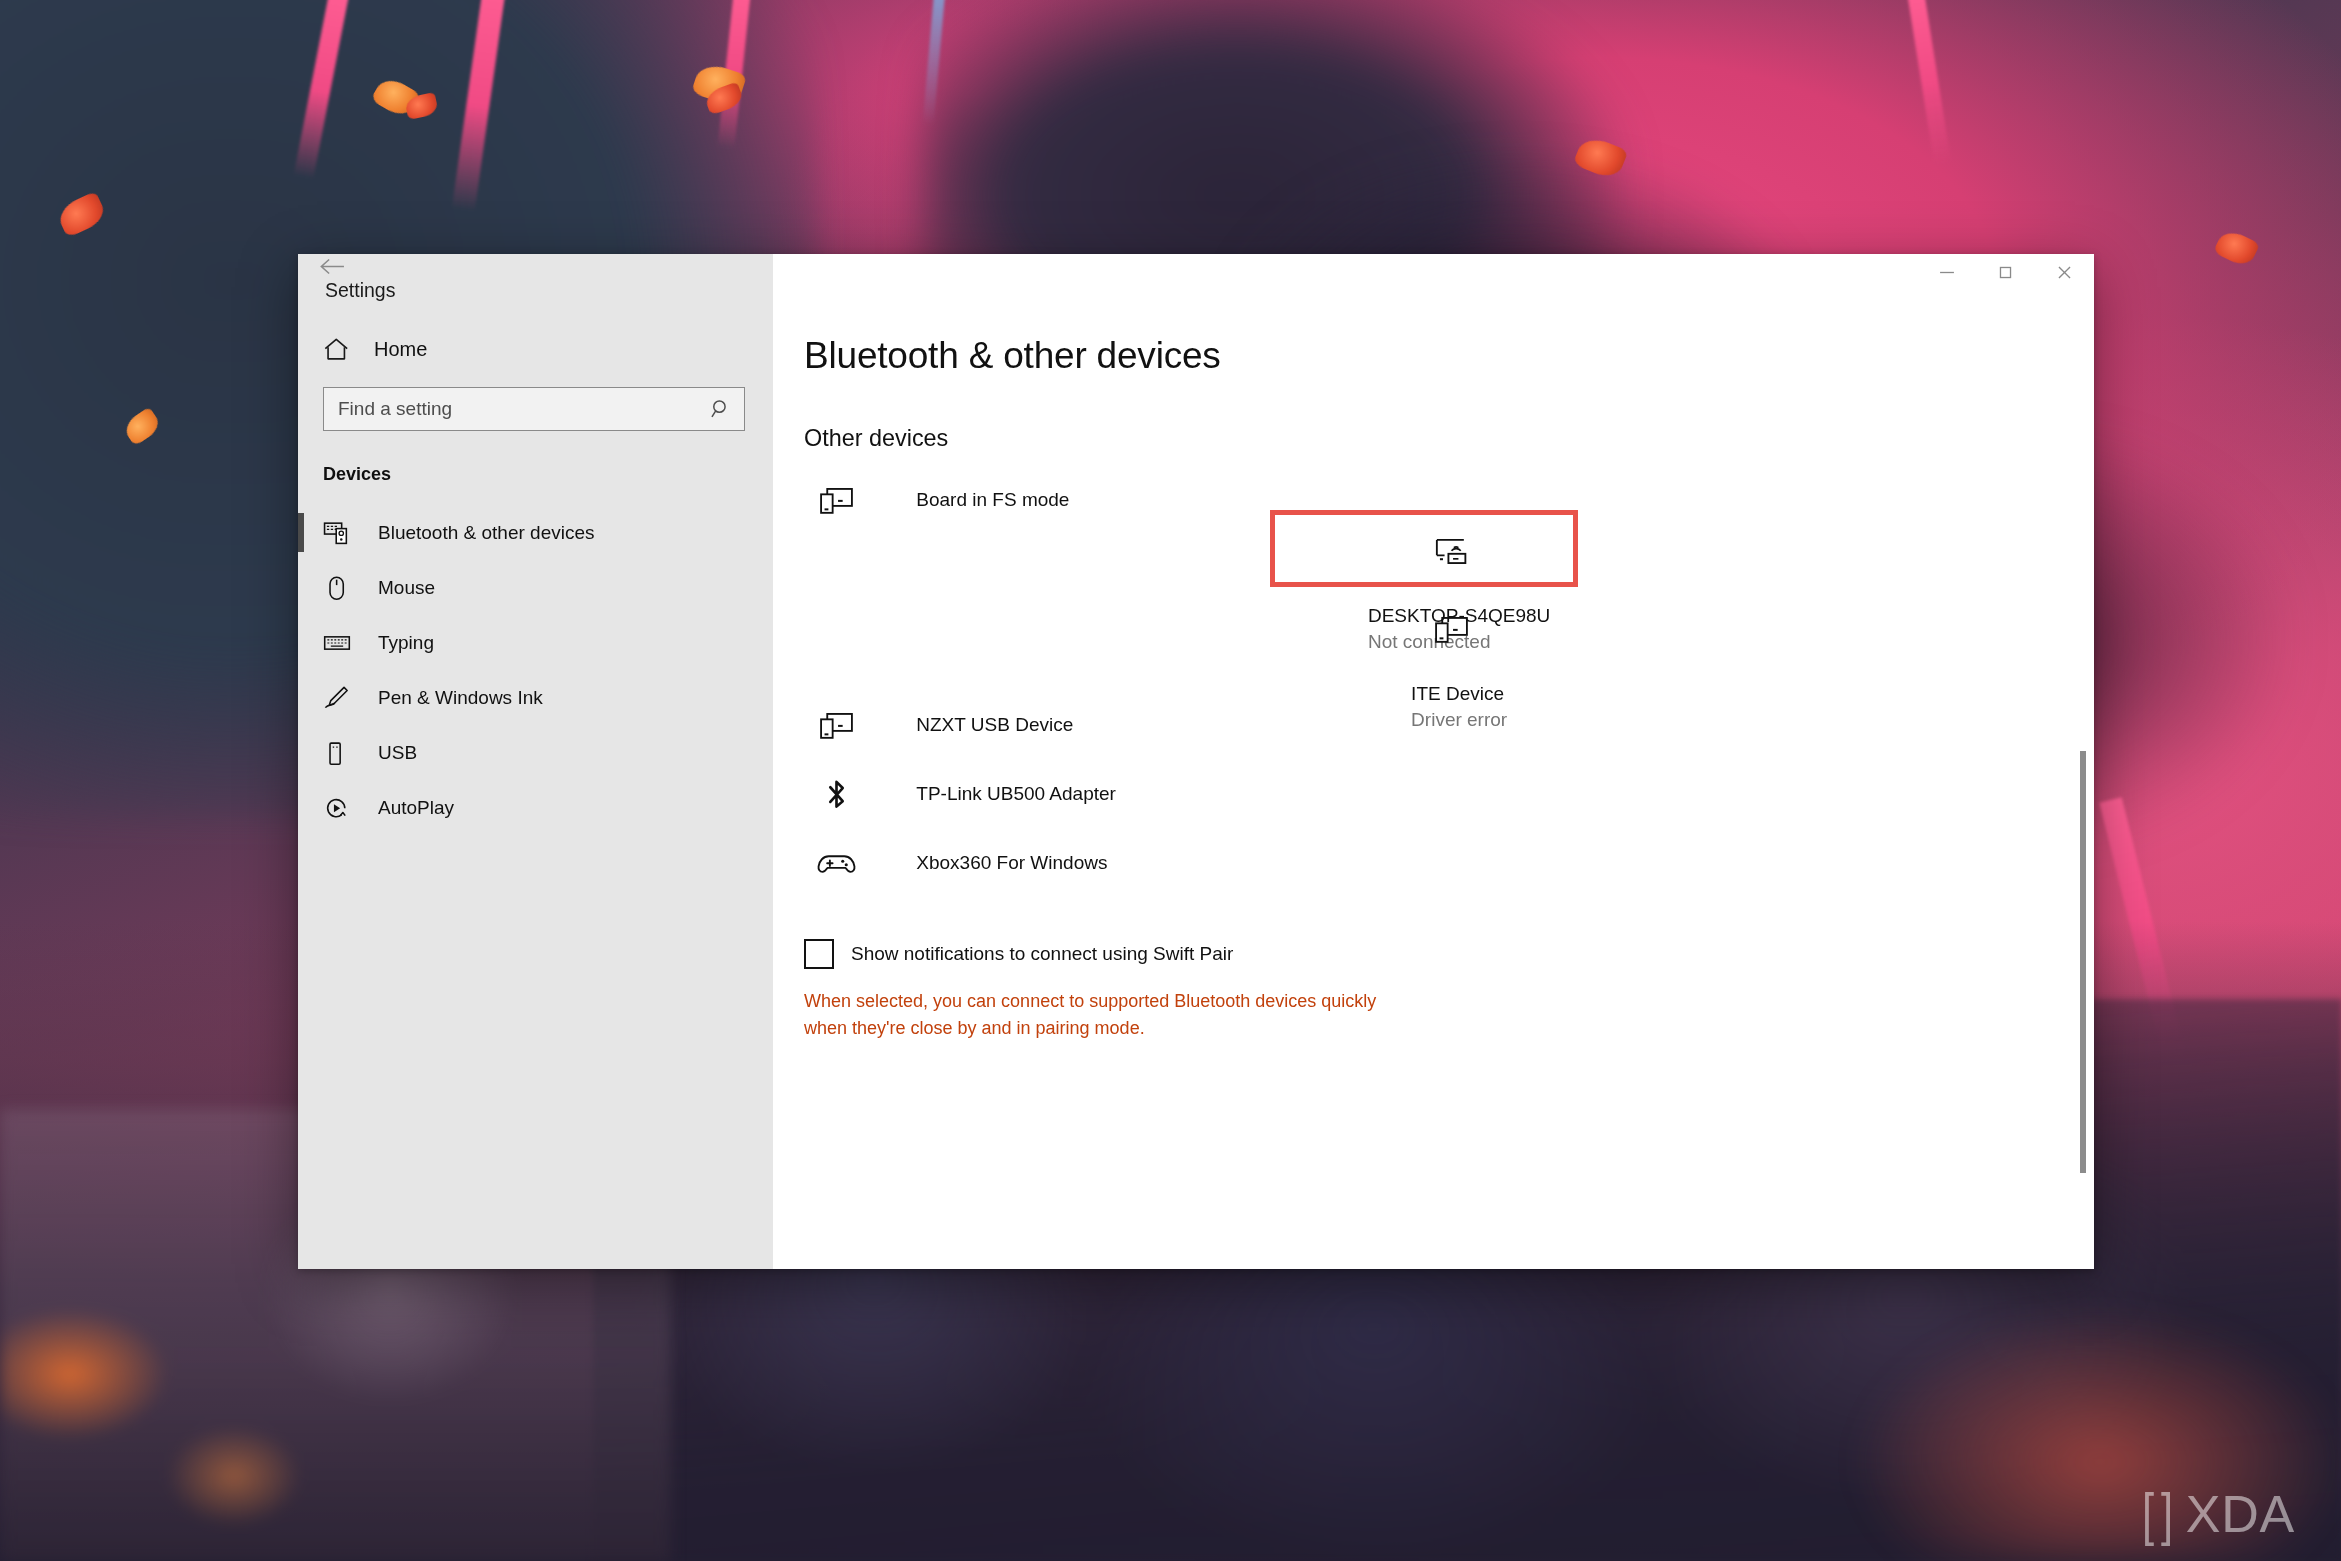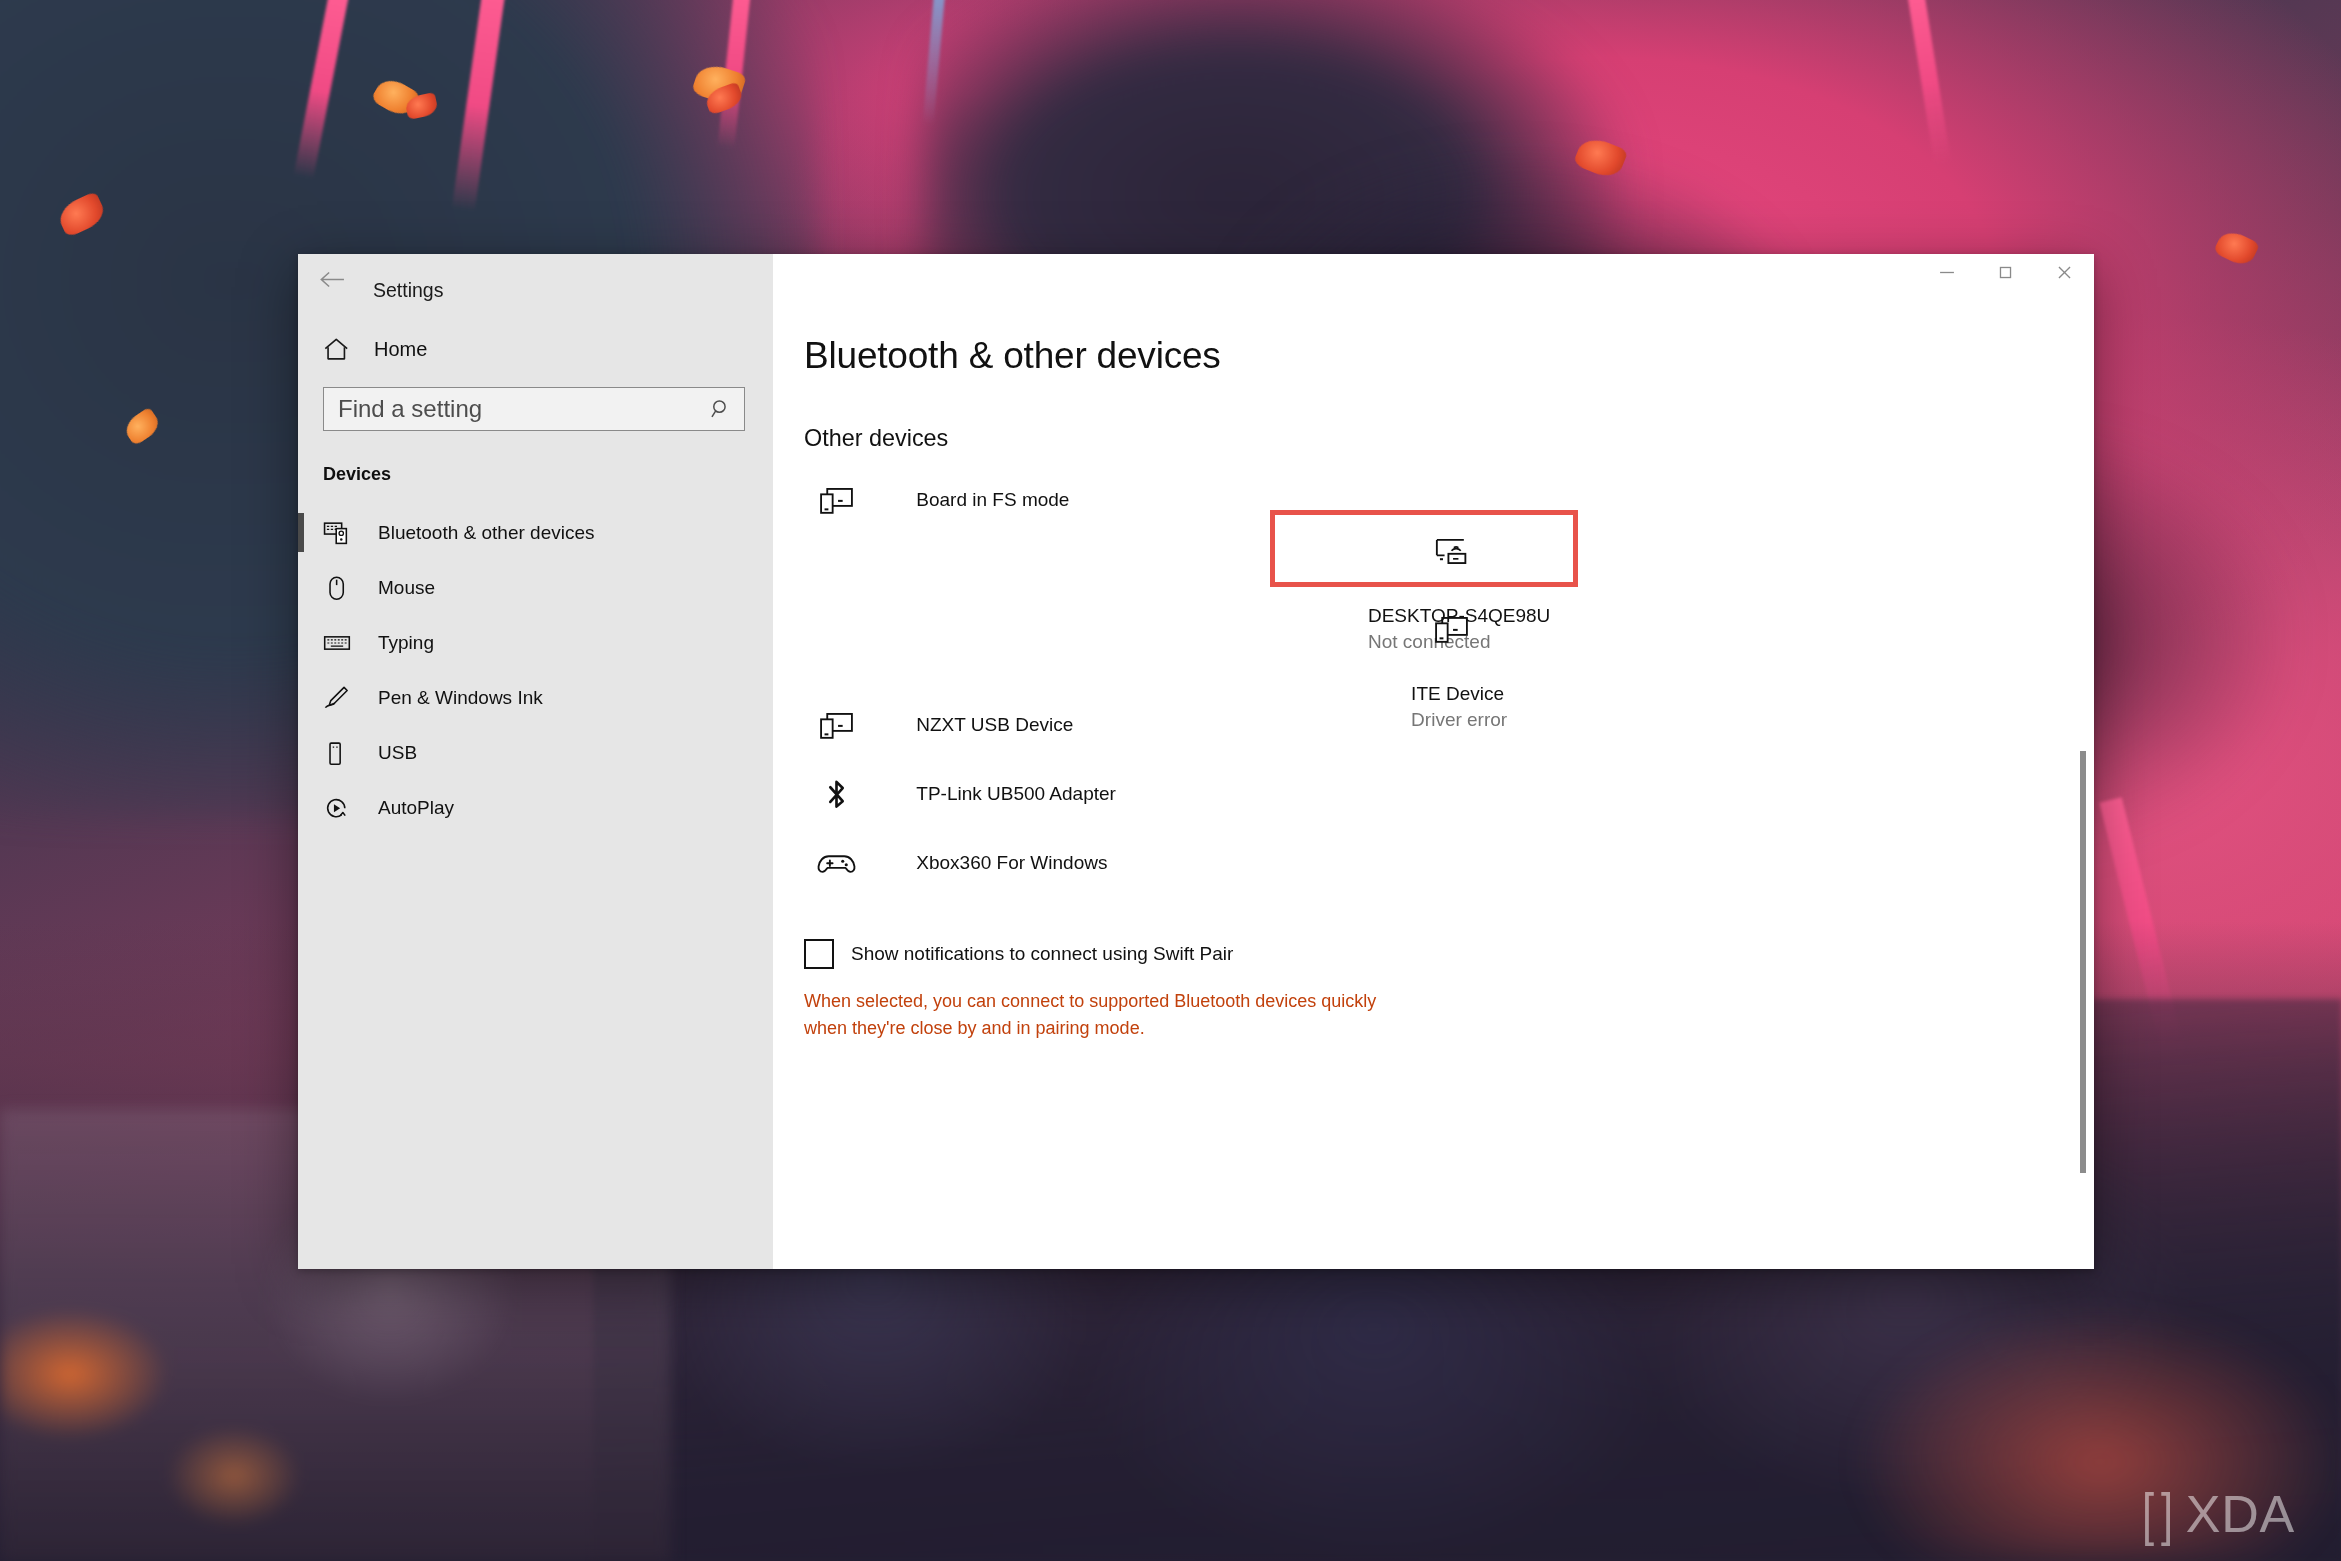--- a/index.html
+++ b/index.html
@@ -129,22 +129,23 @@
 
   
   #nav-pane {
     width:475px; height:100%;
     background:#e6e6e6;
     position:relative;
     flex:0 0 475px;
   }
   #titlebar-left {
     height:48px;
-    display:flex; align-items:flex-end;
+    display:flex; align-items:flex-start;
     padding-left:10px;
+    flex-direction:column;
   }
   #back-button {
     width:48px; height:45px;
     display:flex; align-items:center; justify-content:center;
     cursor:default;
   }
   #back-button svg { display:block; }
   #settings-title {
     font-size:19.5px; color:#1a1a1a; margin-left:17px;
     font-family:"Liberation Sans", sans-serif;
@@ -160,21 +161,21 @@
 
   #search-wrap { padding:14px 28px 0 25px; }
   #search-box {
     height:44px; background:#f2f2f2;
     border:1.6px solid #8a8a8a;
     display:flex; align-items:center;
     padding:0 12.5px 0 14px;
   }
   #search-box input {
     flex:1; border:none; outline:none; background:transparent;
-    font-size:24px; color:#1a1a1a;
+    font-size:19px; color:#1a1a1a;
     font-family:"Liberation Sans", sans-serif;
   }
   #search-box input::placeholder { color:#4d4d4d; opacity:1; }
   #search-icon { width:26.5px; display:flex; justify-content:flex-end; }
 
   #nav-section-title {
     font-size:18px; font-weight:bold; color:#101010;
     padding:33px 0 0 25px;
   }
 

